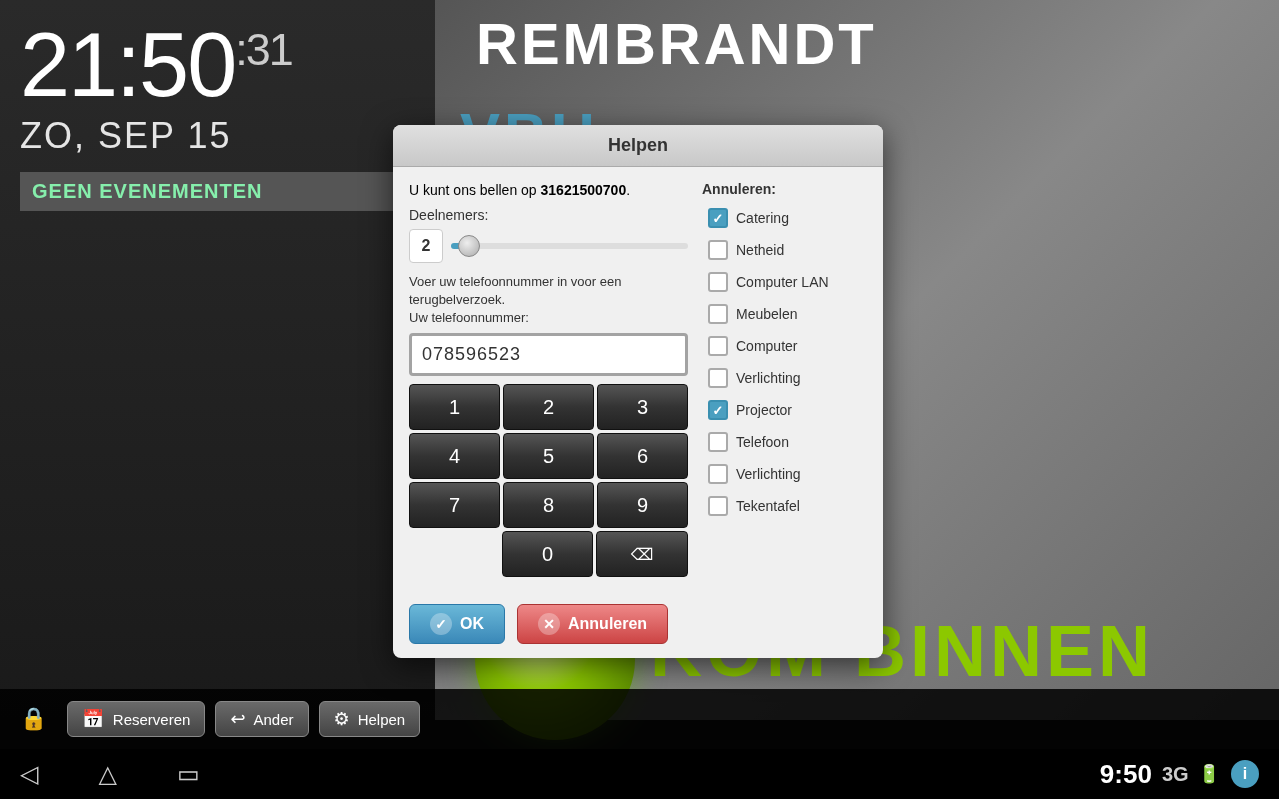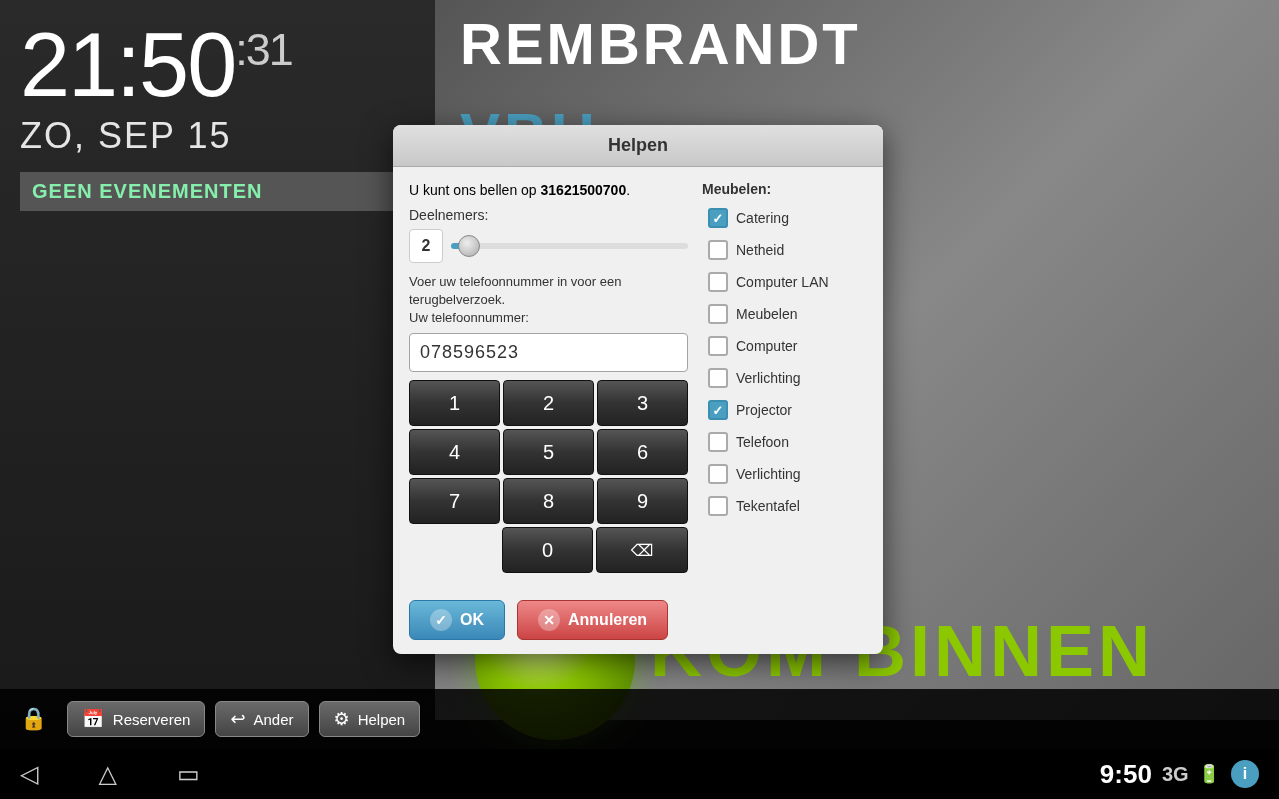--- a/index.html
+++ b/index.html
@@ -63,21 +63,21 @@
       font-weight: bold;
       text-transform: uppercase;
       letter-spacing: 1px;
       padding: 8px 12px;
       width: 100%;
     }
 
     
     .room-name {
       position: absolute;
-      left: 460px; top: 10px;
+      left: 476px; top: 10px;
       font-size: 58px;
       font-weight: bold;
       color: #fff;
       letter-spacing: 3px;
       text-transform: uppercase;
     }
 
     
     .vdu-text {
       position: absolute;
@@ -280,21 +280,21 @@
     .phone-prompt {
       font-size: 13px;
       color: #333;
       margin-top: 10px;
       line-height: 1.4;
     }
     .phone-input-field {
       margin-top: 6px;
       width: 100%;
       background: #fff;
-      border: 1px solid #a3a3a3;
+      border: 3px solid #a3a3a3;
       border-radius: 4px;
       padding: 8px 10px;
       font-size: 18px;
       color: #333;
       letter-spacing: 1px;
     }
 
     
     .numpad {
       margin-top: 8px;
@@ -483,21 +483,21 @@
         </div>
         <div class="numpad-row">
           <div class="numpad-btn empty"></div>
           <div class="numpad-btn">0</div>
           <div class="numpad-btn delete-btn">⌫</div>
         </div>
       </div>
     </div>
 
     <div class="dialog-right">
-      <div class="problems-label">Meubelen:</div>
+      <div class="problems-label">Annuleren:</div>
       <div class="problem-item">
         <div class="checkbox checked"></div>
         <span class="problem-text">Catering</span>
       </div>
       <div class="problem-item">
         <div class="checkbox"></div>
         <span class="problem-text">Netheid</span>
       </div>
       <div class="problem-item">
         <div class="checkbox"></div>

